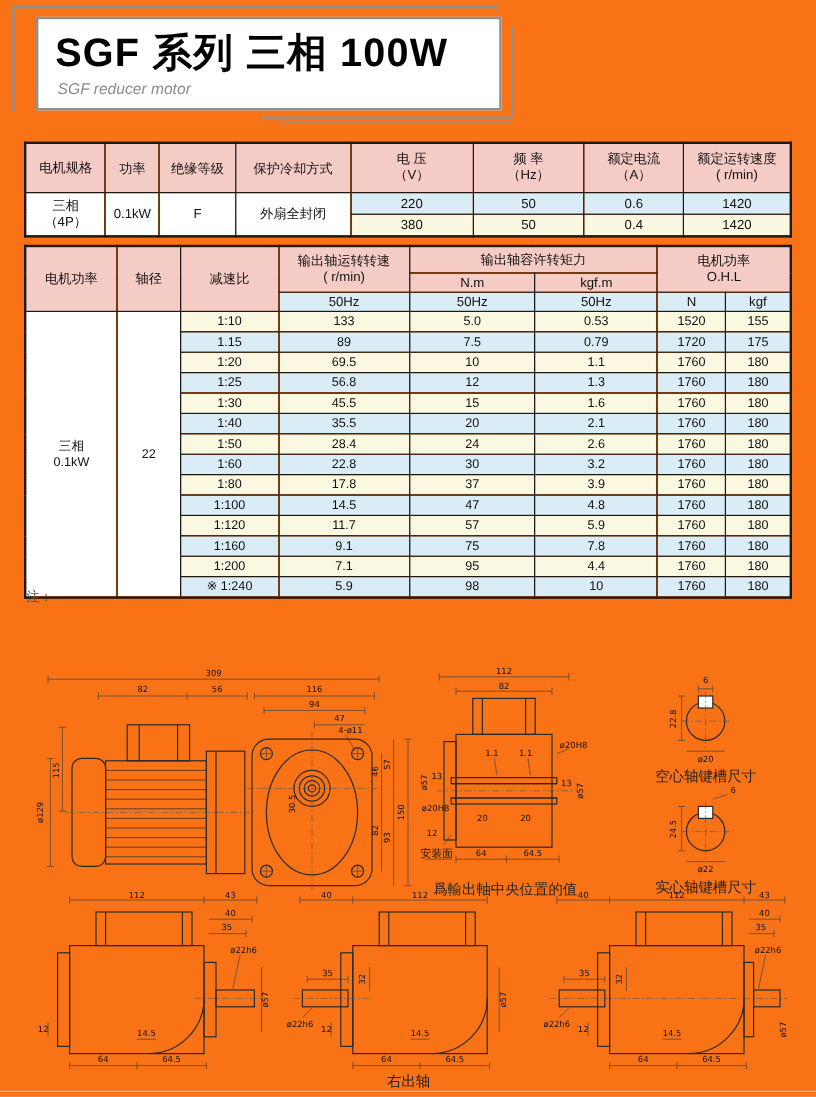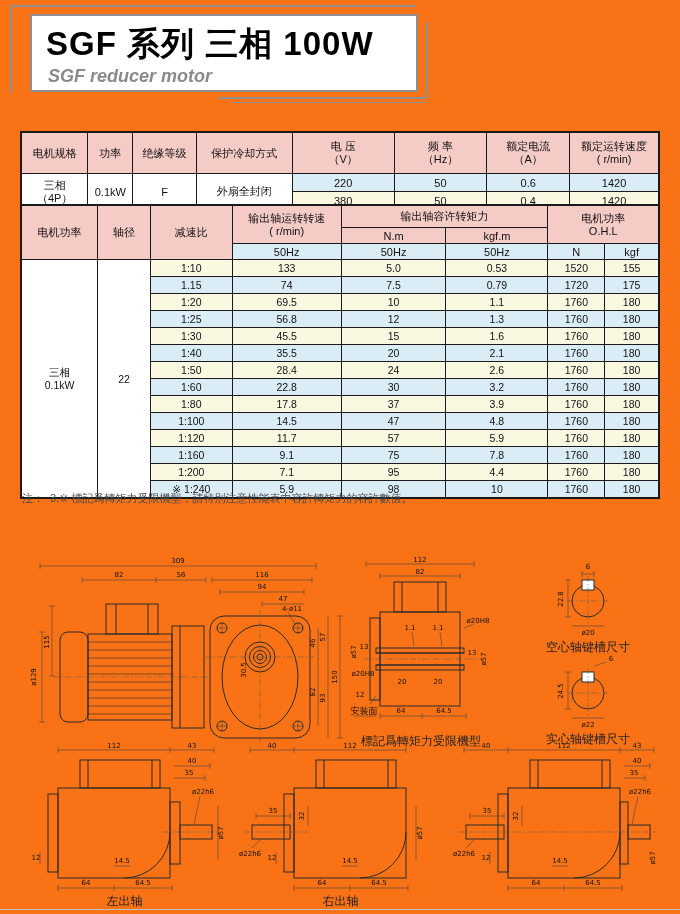--- a/index.html
+++ b/index.html
@@ -8,25 +8,25 @@
          font-family:"Liberation Sans","DejaVu Sans",sans-serif;color:#111;}
   
   .deco-tl{position:absolute;left:10px;top:5px;width:404px;height:86px;
            border-left:2px solid #8f8f8f;border-top:2px solid #8f8f8f;}
   .title-box{position:absolute;left:30px;top:14px;width:388px;height:78px;
              border:2px solid #8f8f8f;background:#fff;box-sizing:border-box;}
   .deco-br1{position:absolute;left:218px;top:97px;width:208px;border-top:2px solid #8f8f8f;}
   .deco-br2{position:absolute;left:232px;top:102px;width:194px;border-top:1px solid #8f8f8f;}
   .deco-r{position:absolute;left:426px;top:22px;height:76px;border-left:2px solid #8f8f8f;}
   .title-main{position:absolute;left:14px;top:6px;font-size:33px;font-weight:bold;letter-spacing:1px;color:#000;}
-  .title-sub{position:absolute;left:16px;top:50px;font-size:18px;font-weight:bold;font-style:italic;color:#8a8a8a;}
+  .title-sub{position:absolute;left:16px;top:50px;font-size:13px;font-weight:normal;font-style:italic;color:#8a8a8a;}
   
   table{border-collapse:collapse;table-layout:fixed;width:640px;}
   .tbl{position:absolute;left:20px;}
-  #spec-table{top:118px;margin-top:13px;}
+  #spec-table{top:118px;}
   #perf-table{top:204px;}
   th,td{border:1px solid #1a1a1a;text-align:center;vertical-align:middle;
         font-size:11px;padding:0 1px;overflow:hidden;}
   table{border:2px solid #1a1a1a;}
   th{background:#f5cbc6;font-weight:normal;}
   .row-blue td{background:#daedf7;}
   .row-cream td{background:#fbf8e2;}
   td.c-white{background:#fff !important;}
   th.blue{background:#daedf7;}
   #spec-table th{height:40px;}
@@ -169,21 +169,21 @@
         <td>1:10</td>
         <td>133</td>
         <td>5.0</td>
         <td>0.53</td>
         <td>1520</td>
         <td>155</td>
       </tr>
 
         <tr class="row-blue">
           <td>1.15</td>
-          <td>74</td>
+          <td>89</td>
           <td>7.5</td>
           <td>0.79</td>
           <td>1720</td>
           <td>175</td>
         </tr>
 
         <tr class="row-cream">
           <td>1:20</td>
           <td>69.5</td>
           <td>10</td>
@@ -290,21 +290,20 @@
           <td>1760</td>
           <td>180</td>
         </tr>
 
     </tbody>
   </table>
 
   <div class="notes">
     <div class="prefix">注：</div>
     <div>
-      <div>3.※ 標記爲轉矩力受限機型，請特別注意性能表中容許轉矩力的容許數值。</div>
     </div>
   </div>
 
   <div class="fig" style="left:20px;top:554px;text-decoration:underline;">
     <svg width="332" height="190" viewBox="0 0 332 190">
       <g>
         <line class="dim" x1="20" y1="12" x2="296" y2="12"></line>
           <line class="dim" x1="20" y1="9" x2="20" y2="15"></line>
           <line class="dim" x1="296" y1="9" x2="296" y2="15"></line>
         <line class="dim" x1="62" y1="26" x2="136" y2="26"></line>
@@ -443,21 +442,21 @@
       <text transform="rotate(-90 136 105)" x="136" y="105">ø57</text>
       <text x="13" y="122">ø20H8</text>
       <text x="52" y="130">20</text>
       <text x="88" y="130">20</text>
       <text x="10" y="143">12</text>
       <text x="51" y="159">64</text>
       <text x="94" y="159">64.5</text>
       <text class="cjk" x="14" y="160">安装面</text>
       <line class="dim" x1="4" y1="162" x2="26" y2="162"></line>
     </svg>
-    <div class="fig-caption">標記爲轉矩力受限機型</div>
+    <div class="fig-caption">爲輸出軸中央位置的值</div>
   </div>
 
   <div class="fig" style="left:532px;top:556px;width:112px;">
     <svg width="112" height="82" viewBox="0 0 112 82">
       <g>
         <circle class="ln" cx="56" cy="45" r="16"></circle>
         <rect x="50" y="24" width="12" height="10" fill="#fff" stroke="#2a2a2a" stroke-width="1"></rect>
         <line class="cl" x1="36" y1="45" x2="76" y2="45"></line>
           <line class="cl" x1="56" y1="20" x2="56" y2="68"></line>
         <line class="dim" x1="50" y1="18" x2="62" y2="18"></line>
@@ -531,21 +530,20 @@
       <text x="170" y="8">43</text>
       <text x="170" y="23">40</text>
       <text x="167" y="35">35</text>
       <text x="181" y="54">ø22h6</text>
       <text transform="rotate(-90 201 93)" x="201" y="93">ø57</text>
       <text x="100" y="123">14.5</text>
       <text x="14" y="120">12</text>
       <text x="64" y="145">64</text>
       <text x="121" y="145">64.5</text>
     </svg>
-    <div class="fig-caption">左出轴</div>
   </div>
 
   <div class="fig" style="left:238px;top:740px;width:205px;">
     <svg width="205" height="152" viewBox="0 0 205 152">
       <g>
         <line class="dim" x1="12" y1="10" x2="56" y2="10"></line>
           <line class="dim" x1="12" y1="7" x2="12" y2="13"></line>
           <line class="dim" x1="56" y1="7" x2="56" y2="13"></line>
         <line class="dim" x1="56" y1="10" x2="168" y2="10"></line>
           <line class="dim" x1="168" y1="7" x2="168" y2="13"></line>

